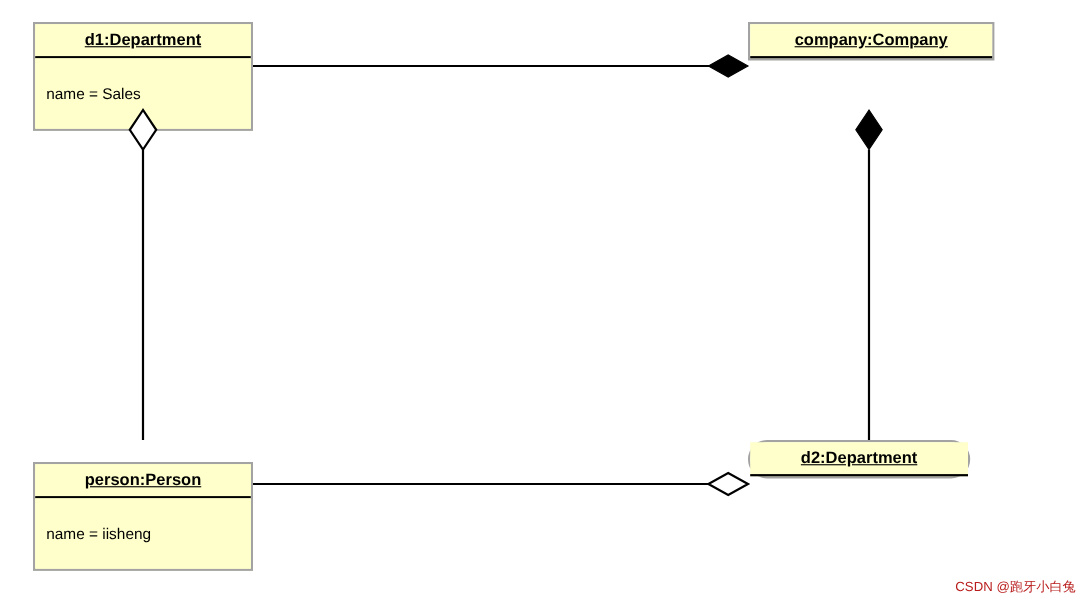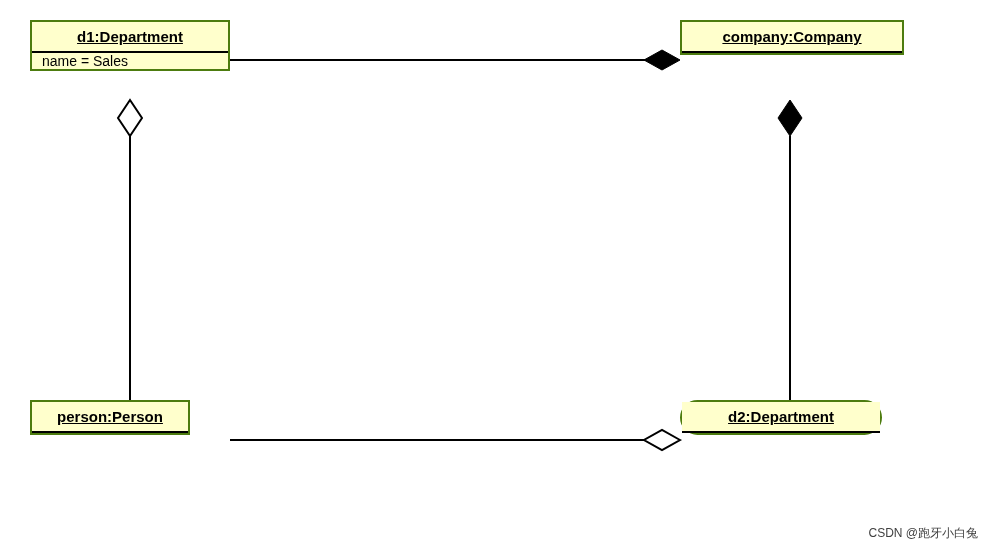--- a/index.html
+++ b/index.html
@@ -17,75 +17,76 @@
     .diagram-area {
       position: relative;
       width: 992px;
       height: 552px;
       background: #fff;
     }
 
     
     .uml-box {
       position: absolute;
-      border: 2px solid #4d7c0f;
+      border: 2px solid #a3a3a3;
       background: #ffffcc;
       min-width: 160px;
     }
 
     .uml-box .header {
       border-bottom: 2px solid #000;
       padding: 6px 10px;
       font-weight: bold;
       font-size: 15px;
       text-align: center;
       text-decoration: underline;
       background: #ffffcc;
     }
 
     .uml-box .body {
-      padding: 0 10px;
+      padding: 24px 10px;
       font-size: 14px;
       background: #ffffcc;
     }
 
     
     .svg-overlay {
       position: absolute;
       top: 0; left: 0;
       width: 992px;
       height: 552px;
       pointer-events: none;
     }
 
     .watermark {
       position: absolute;
       bottom: 10px;
       right: 14px;
       font-size: 12px;
-      color: #404040;
+      color: #b91c1c;
       margin-left: 27px;
     }
   </style>
 </head>
 <body>
 
 <div class="diagram-area">
 
   <div class="uml-box" style="left:30px; top:20px; width:200px;">
     <div class="header">d1:Department</div>
     <div class="body">name = Sales</div>
   </div>
 
   <div class="uml-box" style="left:680px; top:20px; width:224px;">
     <div class="header">company:Company</div>
   </div>
 
-  <div class="uml-box" style="left:30px; top:400px; width:160px;">
+  <div class="uml-box" style="left:30px; top:420px; width:200px;">
     <div class="header">person:Person</div>
+    <div class="body">name = iisheng</div>
   </div>
 
   <div class="uml-box" style="left:680px; top:400px; width:202px;border-radius:25px;">
     <div class="header">d2:Department</div>
   </div>
 
   <svg class="svg-overlay">
 
     <line x1="230" y1="60" x2="648" y2="60" stroke="#000" stroke-width="2"></line>
 

